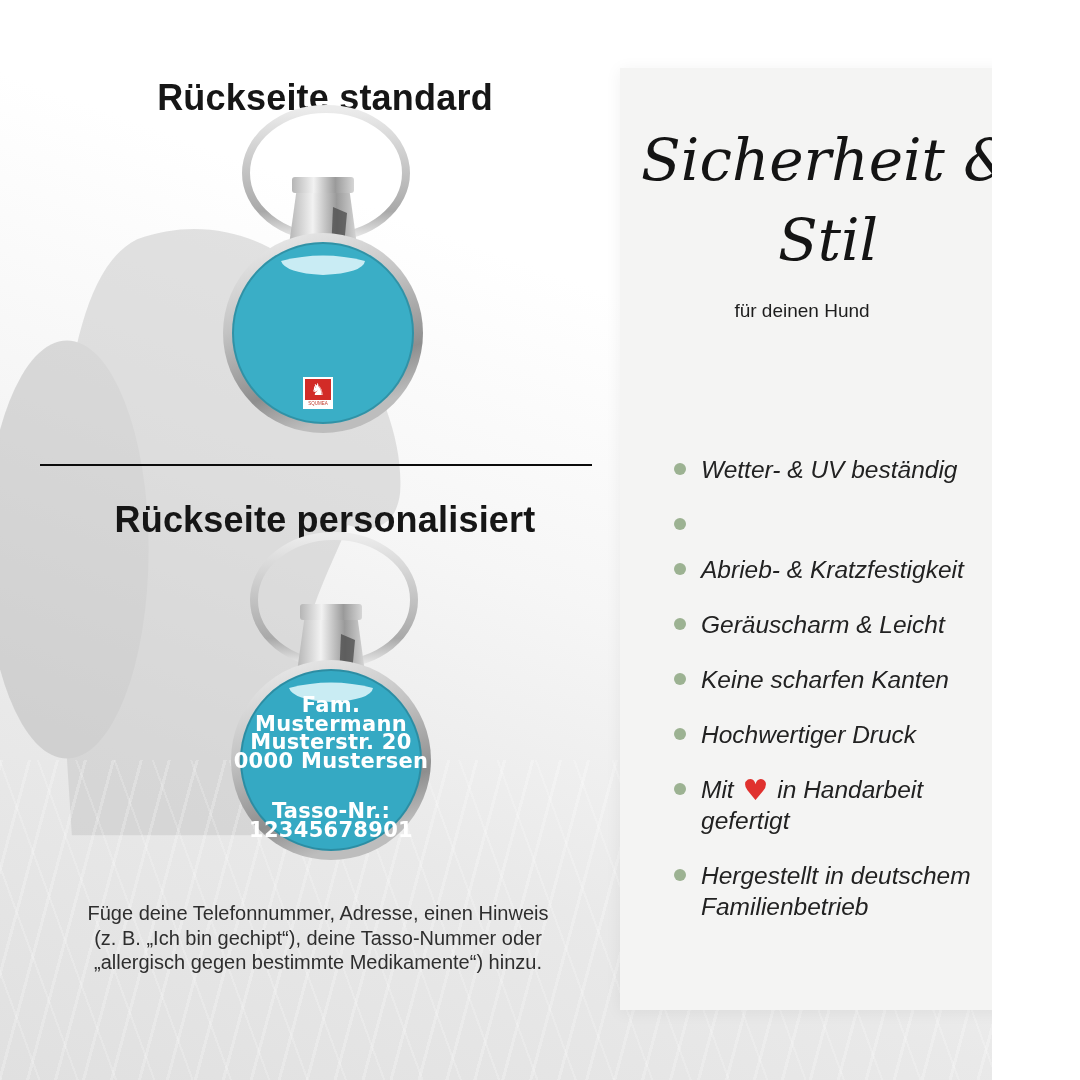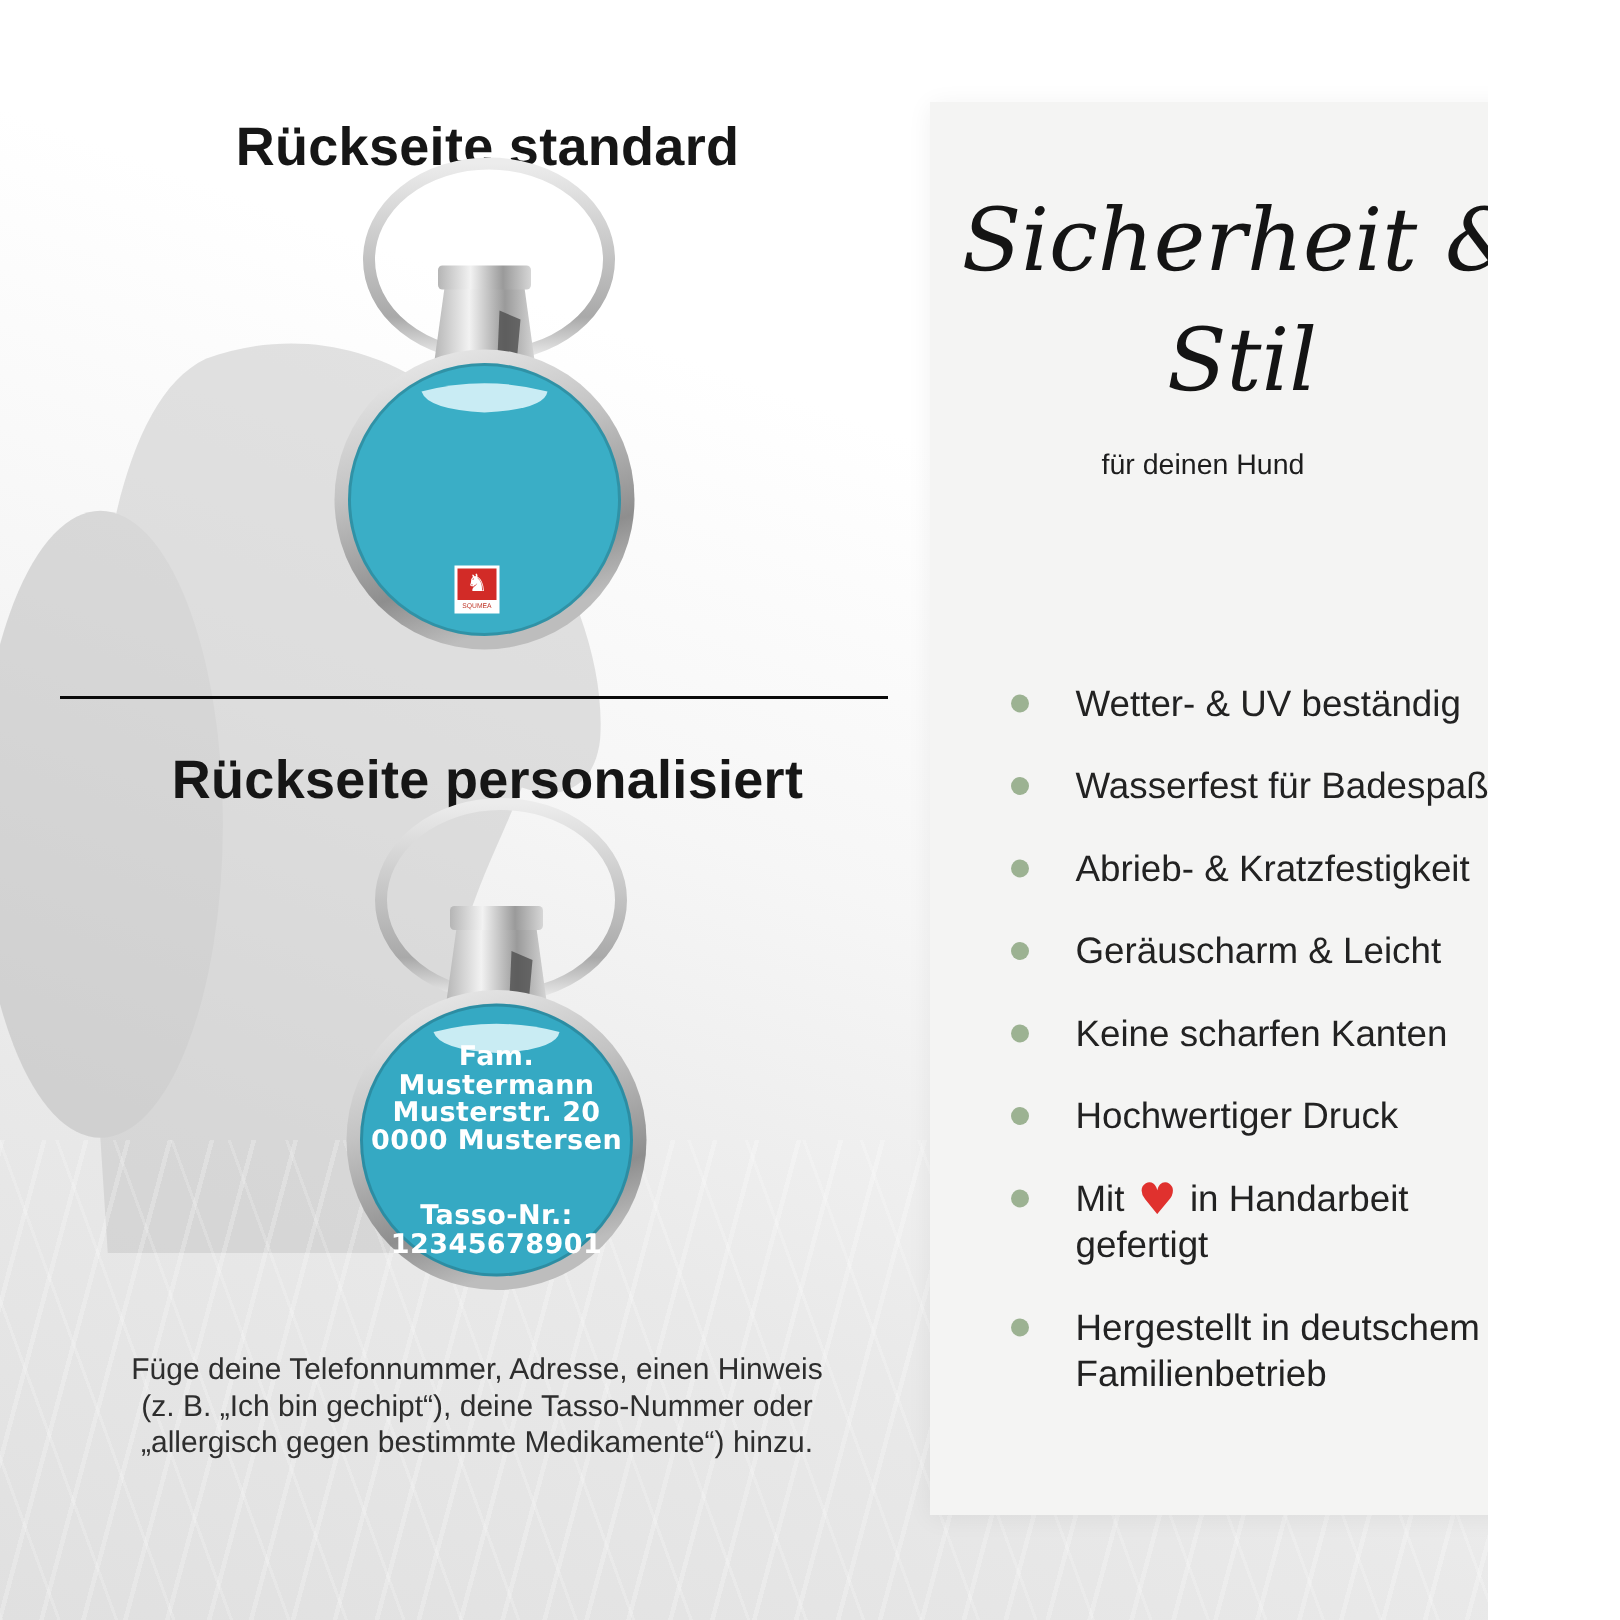--- a/index.html
+++ b/index.html
@@ -25,36 +25,36 @@
   .tag1{left:193px;top:95px;}
   .tag2{left:201px;top:522px;}
   .tag-logo{position:absolute;left:112px;top:284px;width:26px;height:28px;
     box-shadow:0 0 0 2px #ffffff;background:#ffffff;}
   .logo-box{width:26px;height:21px;background:#d22b27;color:#ffffff;
     display:flex;align-items:center;justify-content:center;font-size:16px;line-height:16px;}
   .logo-strip{width:26px;height:7px;background:#ffffff;color:#c0392b;
     font-size:4.5px;line-height:7px;text-align:center;letter-spacing:0;overflow:hidden;
     font-family:"Liberation Sans",sans-serif;}
   .tag-text{position:absolute;left:20px;top:174px;width:220px;text-align:center;
-    color:#ffffff;font-weight:700;font-size:18px;line-height:18.5px;letter-spacing:.3px;
+    color:#ffffff;font-weight:700;font-size:21px;line-height:18.5px;letter-spacing:.3px;
     font-family:"DejaVu Sans",sans-serif;}
   .tag-text .tasso-label{margin-top:32px;}
   .caption{position:absolute;top:901px;left:32px;width:572px;text-align:center;
     font-size:20px;line-height:24.5px;color:#2e2e2e;}
   
   .panel{position:absolute;left:620px;top:68px;width:416px;height:942px;
     background:#f4f4f3;box-shadow:0 2px 16px rgba(0,0,0,.06);}
   .script-title{margin:52px 6px 0 6px;text-align:center;
     font-family:"DejaVu Serif",serif;font-style:italic;font-weight:500;
     font-size:58px;line-height:80px;color:#141414;letter-spacing:0px;}
   .subtitle{margin-top:14px;text-align:center;transform:translateX(-26px);
     font-size:19px;line-height:34px;color:#1d1d1d;}
   ul.features{list-style:none;margin:126px 0 0 54px;padding:0;width:332px;}
-  ul.features li{display:flex;gap:31px;margin-bottom:24px;
-    font-size:24.5px;line-height:31px;color:#222222;}
+  ul.features li{display:flex;gap:15px;margin-bottom:24px;
+    font-size:24.5px;line-height:31px;color:#222222;font-style:italic;}
   .dot{width:12px;height:12px;border-radius:50%;flex:none;margin-top:9px;}
   .heart{color:#e0312e;font-size:29px;line-height:30px;vertical-align:-2px;padding:0 2px;
     font-family:"DejaVu Sans",sans-serif;}
 </style>
 </head>
 <body>
 
 <div class="stage">
 
   <svg width="0" height="0" style="position:absolute">
@@ -140,21 +140,20 @@
   <div class="panel">
     <div class="script-title">Sicherheit &amp; Stil</div>
     <div class="subtitle">für deinen Hund</div>
     <ul class="features">
       <li>
         <span class="dot" style="background: rgb(156, 178, 146);"></span>
         <span>Wetter- &amp; UV beständig</span>
       </li>
       <li>
         <span class="dot" style="background: rgb(156, 178, 146);"></span>
-        <span>Wasserfest für Badespaß</span>
       </li>
       <li>
         <span class="dot" style="background: rgb(156, 178, 146);"></span>
         <span>Abrieb- &amp; Kratzfestigkeit</span>
       </li>
       <li>
         <span class="dot" style="background: rgb(156, 178, 146);"></span>
         <span>Geräuscharm &amp; Leicht</span>
       </li>
       <li>

